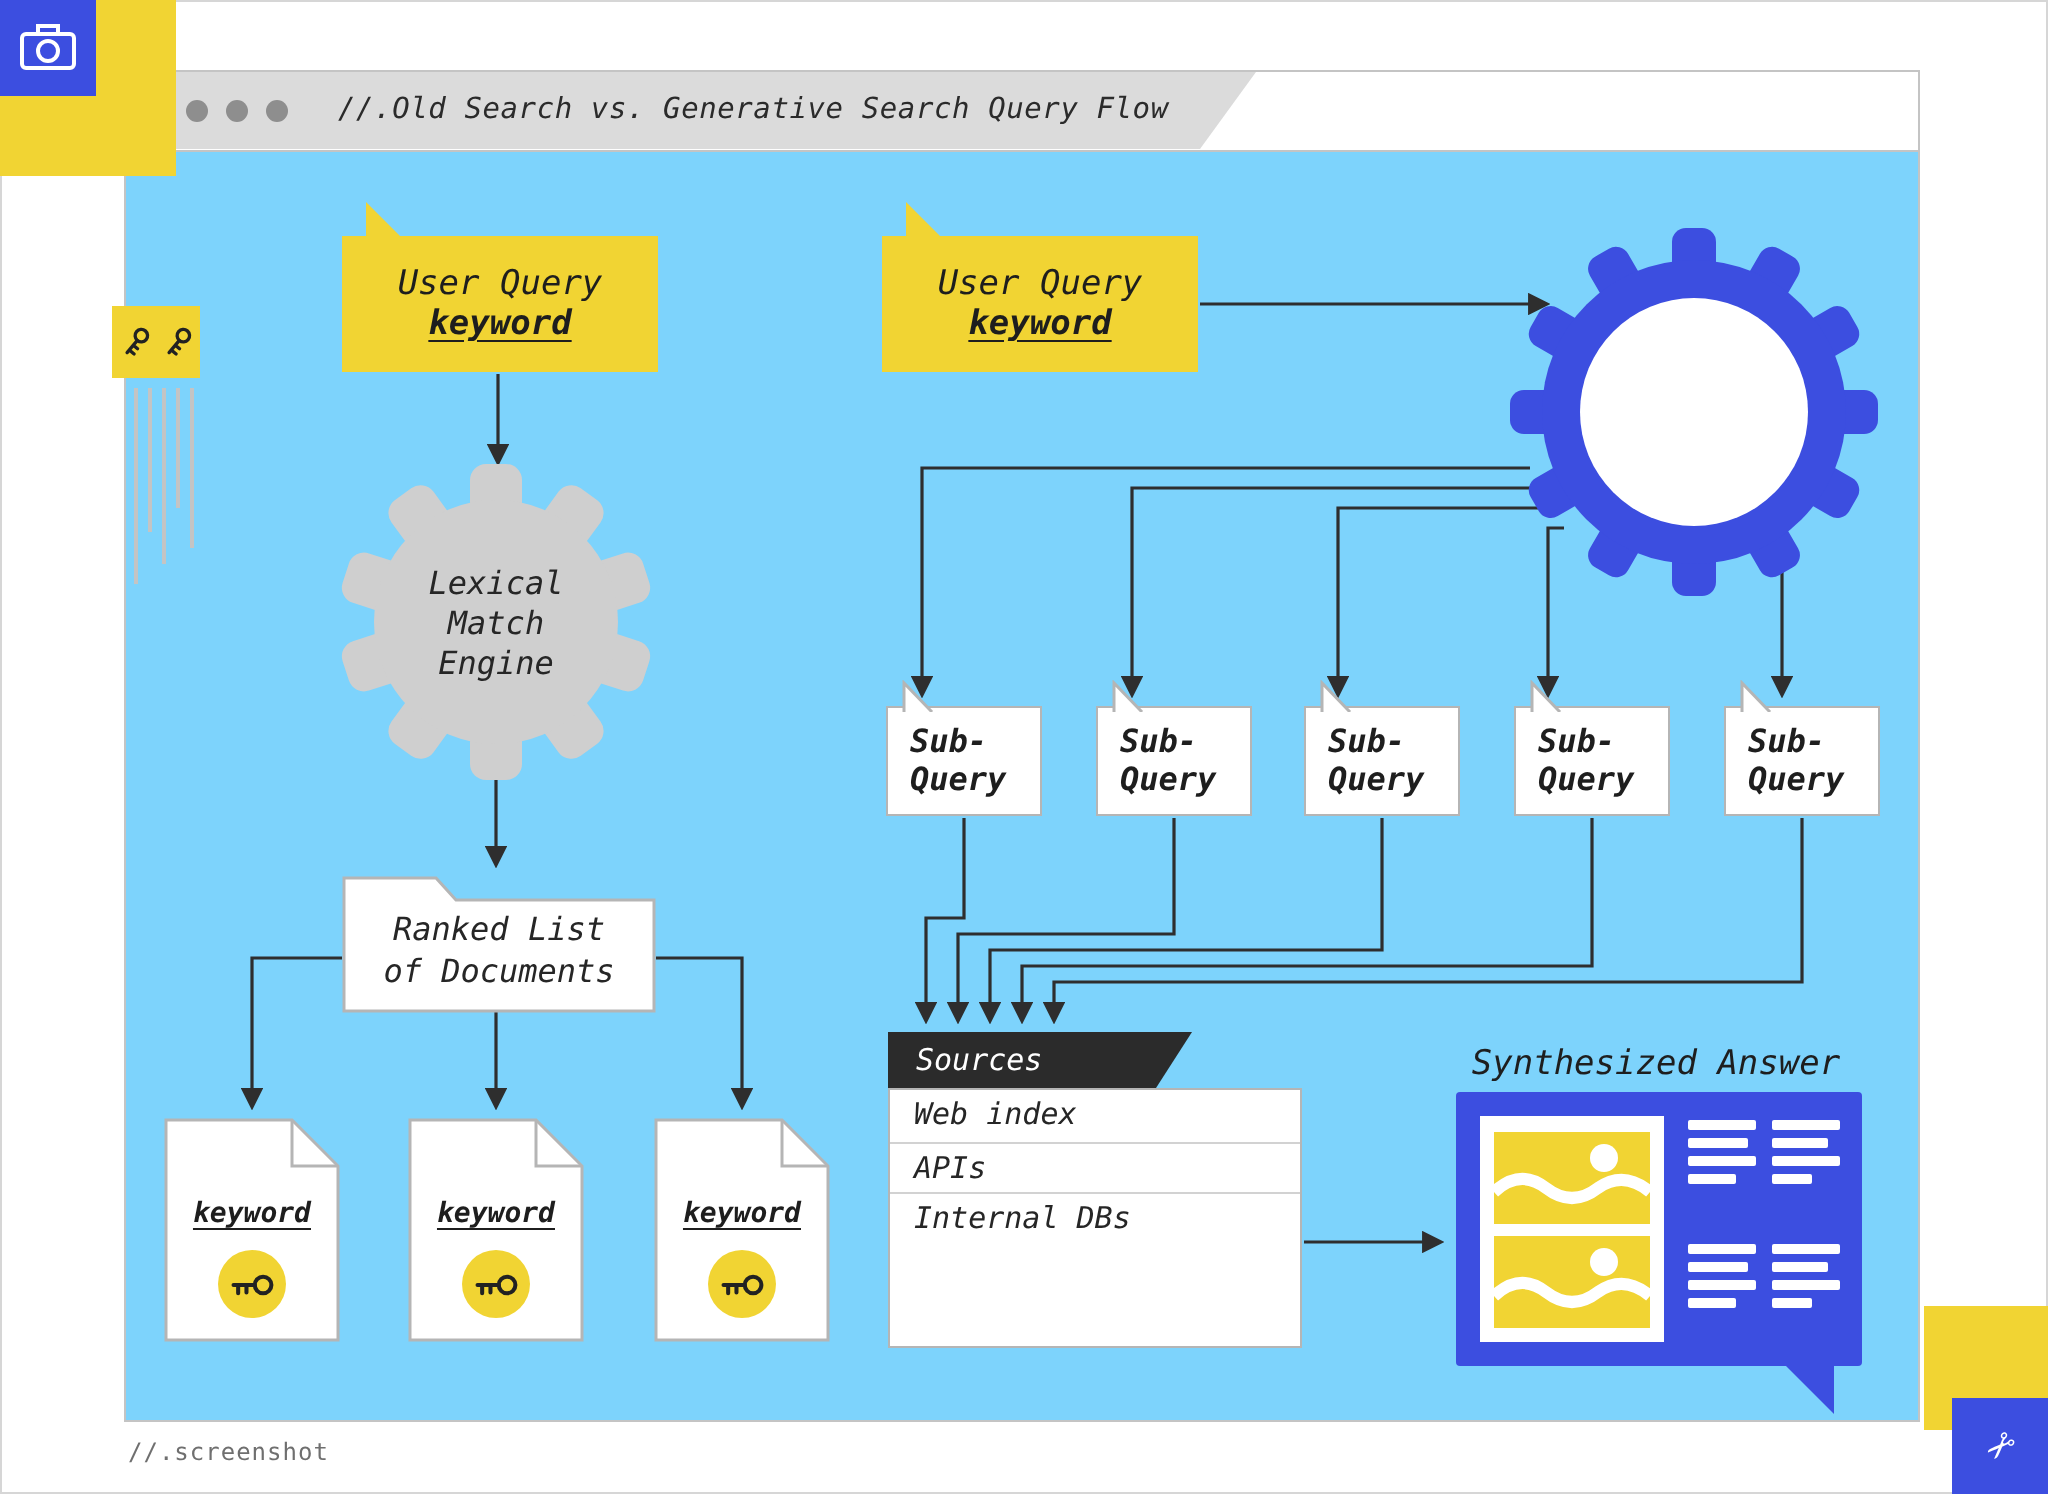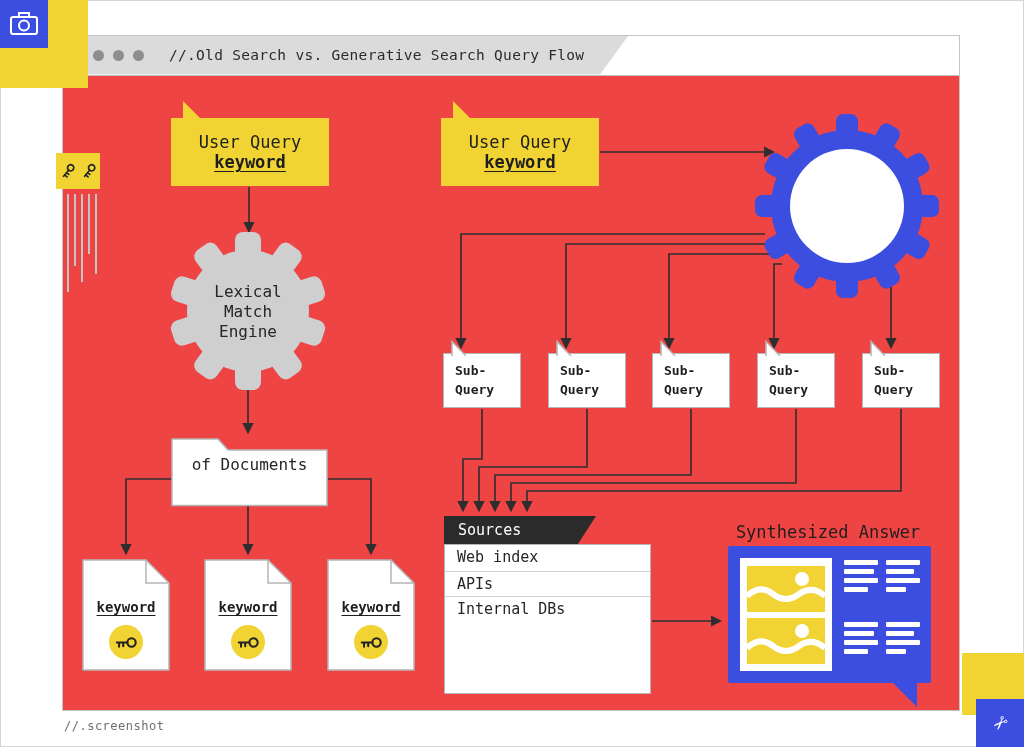--- a/index.html
+++ b/index.html
@@ -12,21 +12,21 @@
   .tl-yellow { left: 0; top: 0; width: 88px; height: 88px; background: #F1D433; }
   .tl-blue   { left: 0; top: 0; width: 48px; height: 48px; background: #3C4EE0;
                display: flex; align-items: center; justify-content: center; }
   .br-yellow { right: 0; bottom: 32px; width: 62px; height: 62px; background: #F1D433; }
   .br-blue   { right: 0; bottom: 0; width: 48px; height: 48px; background: #3C4EE0;
                display: flex; align-items: center; justify-content: center; }
   .br-blue span { color: #fff; font-size: 24px; display: inline-block; transform: rotate(135deg); }
 
   
   .window { position: absolute; left: 62px; top: 35px; width: 898px; height: 676px;
-            background: #ef4444; border: 1.5px solid #c4c4c4; z-index: 1; }
+            background: #7dd3fc; border: 1.5px solid #c4c4c4; z-index: 1; font-style: italic; }
   .titlebar { position: absolute; left: 0; top: 0; width: 100%; height: 40px;
               border-bottom: 1.5px solid #c4c4c4; background: #fff; }
   .banner { position: absolute; left: 0; top: 0; width: 565px; height: 38.5px;
             background: #dbdbdb; display: flex; align-items: center;
             clip-path: polygon(0 0, 100% 0, calc(100% - 28px) 100%, 0 100%); }
   .dot { width: 11px; height: 11px; border-radius: 50%; background: #8e8e8e; margin-right: 9px; }
   .dot:first-child { margin-left: 30px; }
   .wtitle { margin-left: 16px; font-size: 14.5px; color: #2b2b2b; letter-spacing: 0.3px; font-weight: 500; }
 
   .content { position: absolute; left: 0; top: 0; width: 898px; height: 676px; }
@@ -49,27 +49,27 @@
   .doc .kw { position: absolute; top: 40px; left: 0; width: 100%; text-align: center;
              font-size: 14px; font-weight: bold; color: #1e1e1e;
              text-decoration: underline; text-underline-offset: 3px; }
   .doc .keyball { position: absolute; left: 50%; top: 66px; transform: translateX(-50%);
                   width: 34px; height: 34px; border-radius: 50%; background: #F1D433;
                   display: flex; align-items: center; justify-content: center; }
 
   .subq { position: absolute; width: 78px; height: 55px; background: #fff;
           border: 1.5px solid #b5b5b5; padding: 7px 0 0 11px; }
   .subq .tail { position: absolute; top: -14.5px; left: 7px; }
-  .subq div { font-size: 13px; font-weight: bold; line-height: 19px; color: #1e1e1e; }
+  .subq div { font-size: 16px; font-weight: bold; line-height: 19px; color: #1e1e1e; }
 
   .src-header { position: absolute; left: 381px; top: 480px; width: 152px; height: 28px;
                 background: #2b2b2b; color: #fff; font-size: 15px; line-height: 28px;
                 padding-left: 14px; z-index: 2;
                 clip-path: polygon(0 0, 100% 0, calc(100% - 18px) 100%, 0 100%); }
-  .src-box { position: absolute; left: 381px; top: 508px; width: 207px; height: 150px;
+  .src-box { position: absolute; left: 381px; top: 508px; width: 207px; height: 130px;
              background: #fff; border: 1.5px solid #b5b5b5; }
   .src-row { height: 25.5px; line-height: 25px; font-size: 15px; color: #262626;
              padding-left: 12px; border-top: 1px solid #d2d2d2; }
   .src-row:first-child { border-top: none; }
 
   .answer-label { position: absolute; left: 655px; top: 486px; width: 220px; text-align: center;
                   font-size: 17px; color: #1e1e1e; }
   .answer { position: absolute; left: 665px; top: 510px; width: 203px; height: 137px;
             background: #3C4EE0; border-radius: 2px; }
   .answer .tail { position: absolute; right: 14px; bottom: -24px; width: 0; height: 0;
@@ -192,20 +192,21 @@
       <div class="gear-label" style="left:120px; top:246px; width:130px;">
         <div>Lexical</div>
         <div>Match</div>
         <div>Engine</div>
       </div>
 
       <svg style="position:absolute; left:108px; top:402px;" width="157" height="69" viewBox="0 0 157 69">
         <path d="M1 67.5 V1 H47 L57 12 H156 V67.5 Z" fill="#fff" stroke="#b5b5b5" stroke-width="1.5"></path>
       </svg>
       <div class="folder-label">
+        <div>Ranked List</div>
         <div>of Documents</div>
       </div>
 
       <div class="doc" style="left:19px; top:523px;">
         <svg width="88" height="112" viewBox="0 0 88 112">
           <path d="M1 1 H64 L87 24 V111 H1 Z" fill="#fff" stroke="#b5b5b5" stroke-width="1.5"></path>
           <path d="M64 1 V24 H87" fill="none" stroke="#b5b5b5" stroke-width="1.5"></path>
         </svg>
         <div class="kw">keyword</div>
         <div class="keyball">

